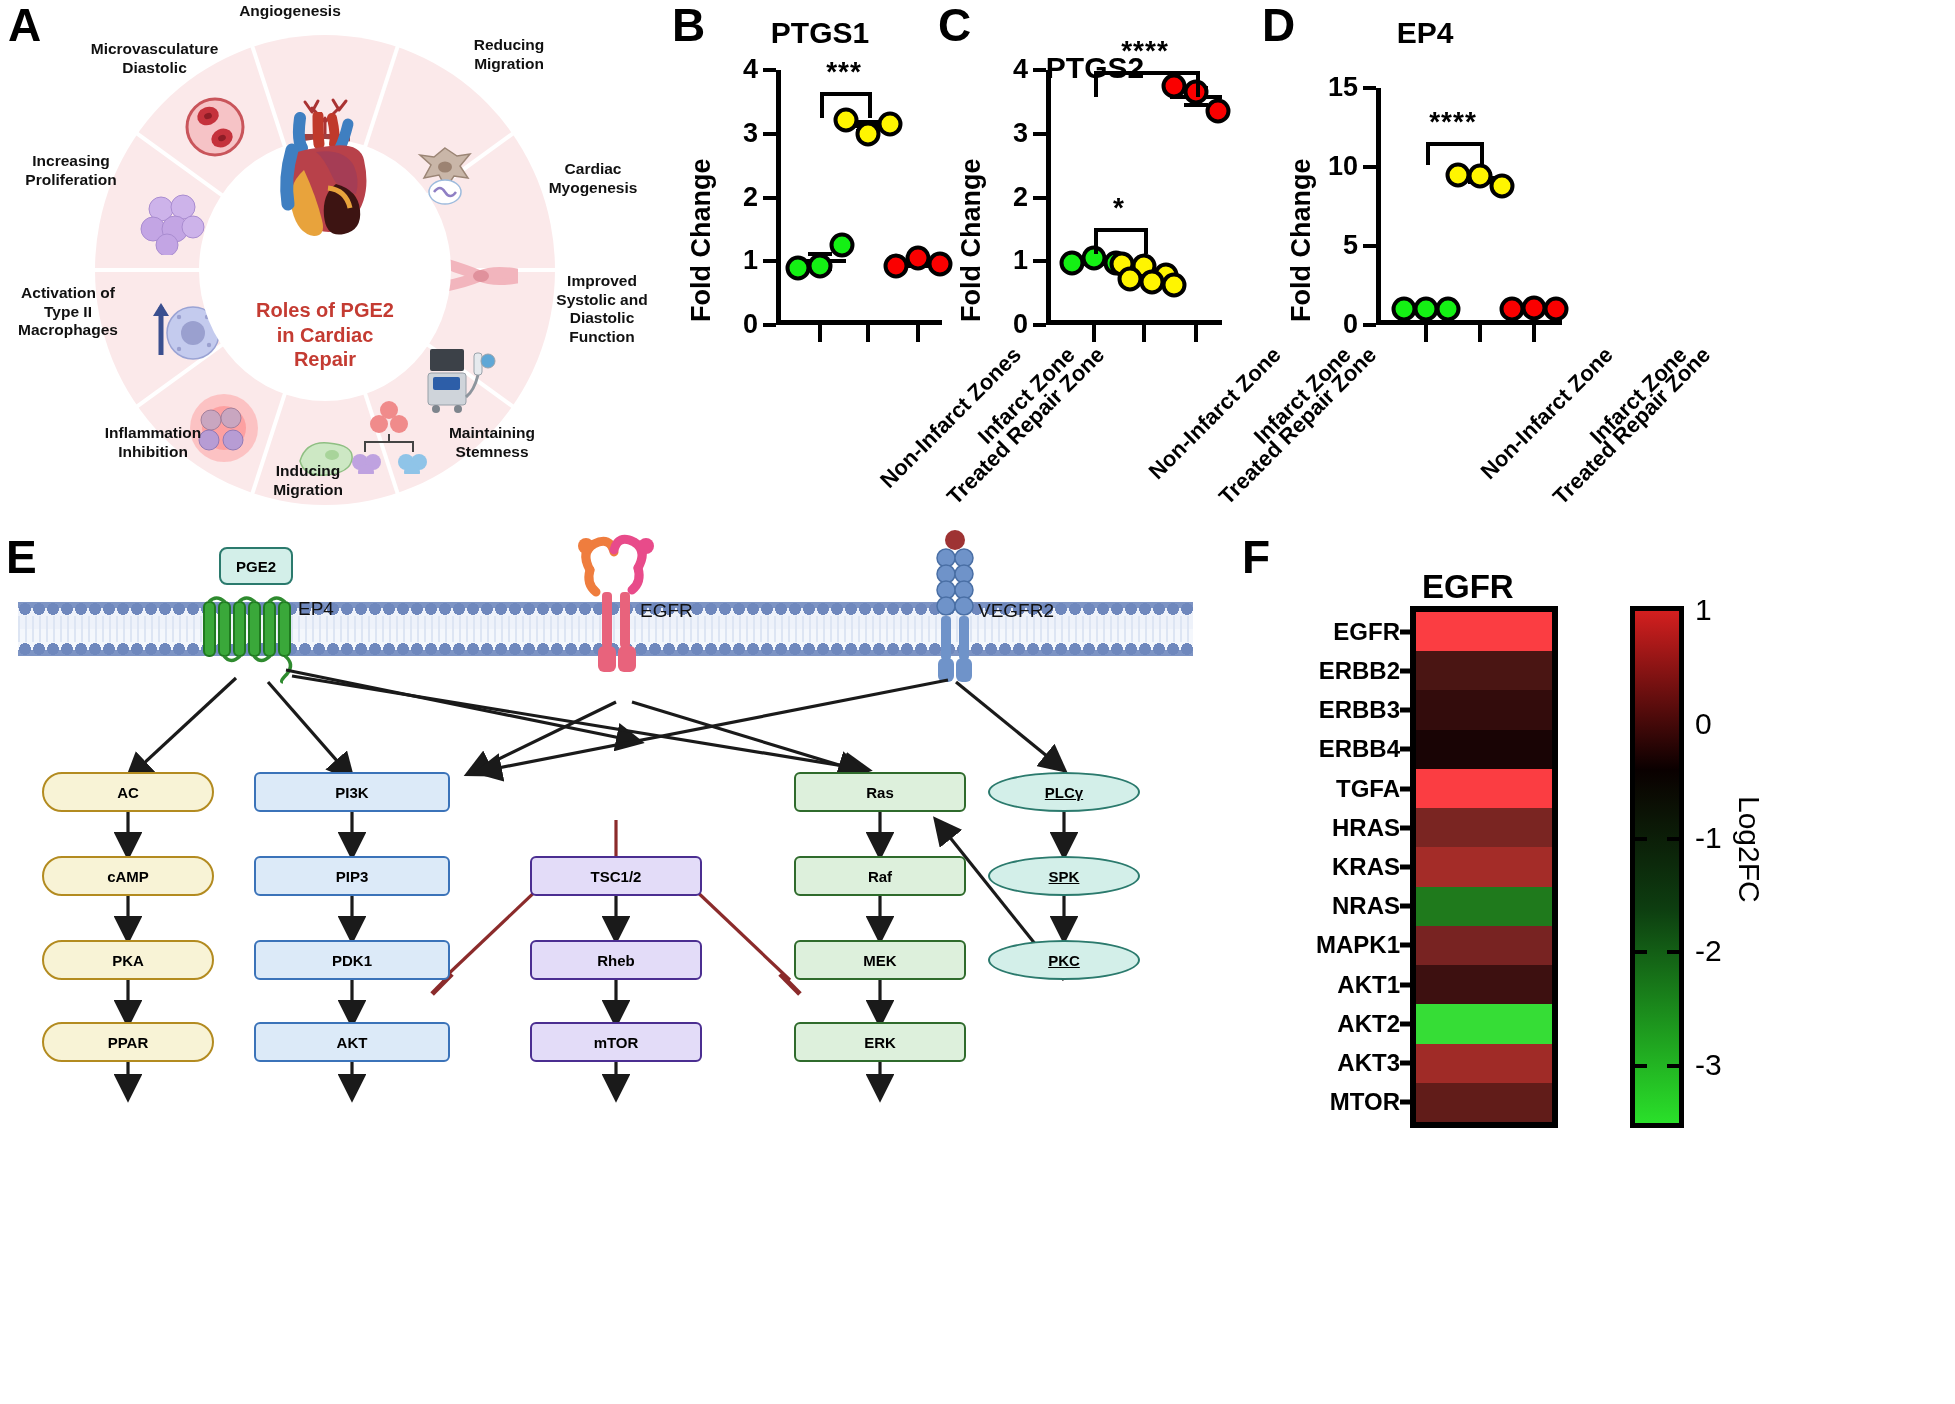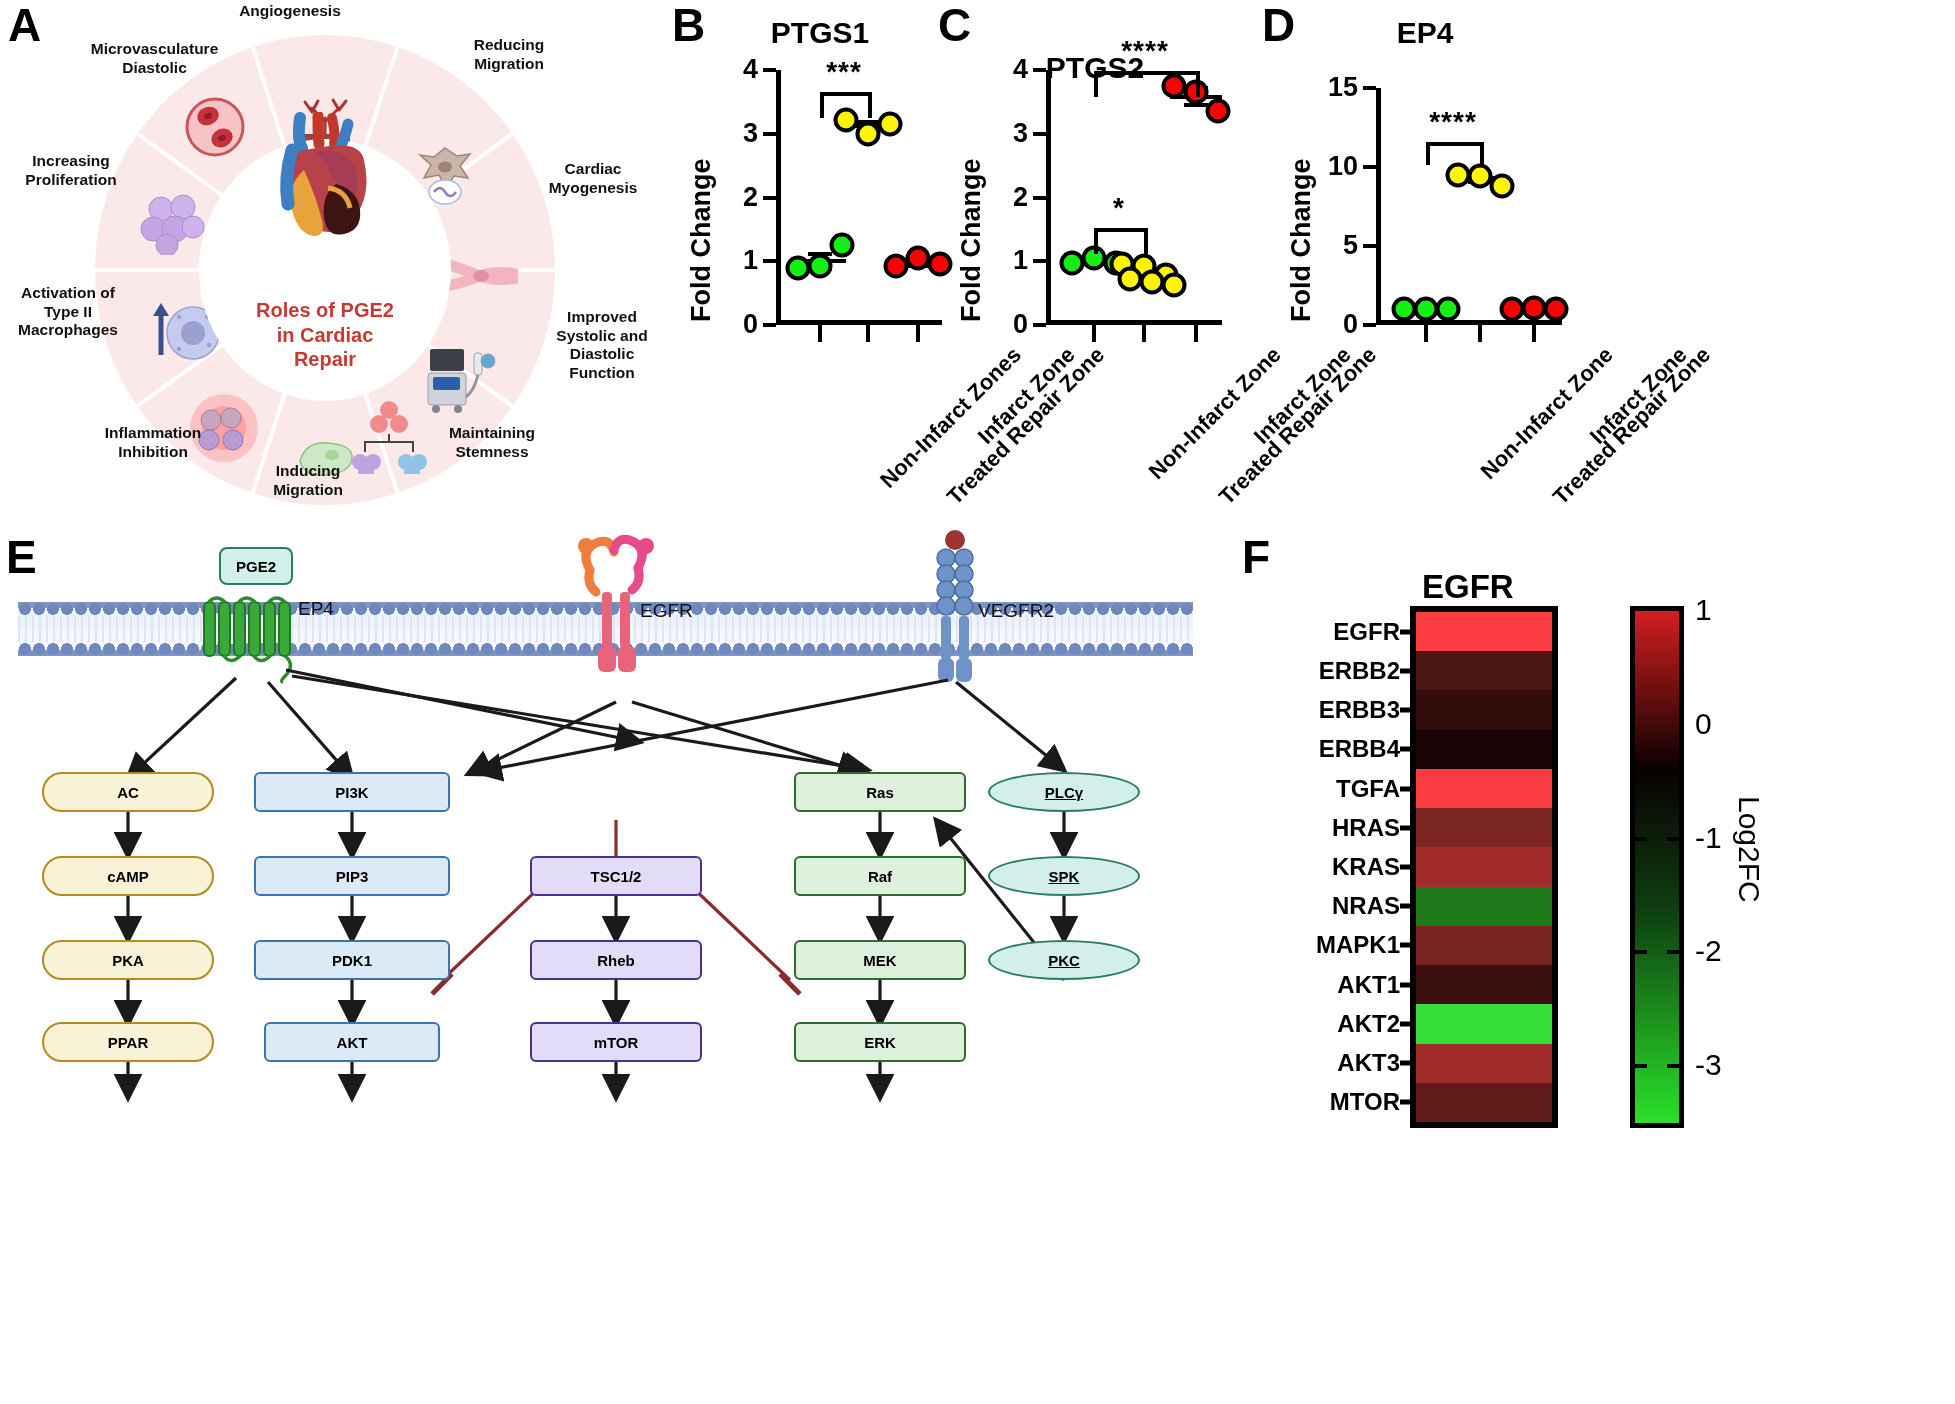--- a/index.html
+++ b/index.html
@@ -247,21 +247,21 @@
       <div>Angiogenesis</div>
     </div>
   <div class="wlabel" style="left:444px; top:36px; width:130px;">
       <div>Reducing</div>
       <div>Migration</div>
     </div>
   <div class="wlabel" style="left:528px; top:160px; width:130px;">
       <div>Cardiac</div>
       <div>Myogenesis</div>
     </div>
-  <div class="wlabel" style="left:545px; top:272px; width:114px;margin-top:36px;">
+  <div class="wlabel" style="left:545px; top:272px; width:114px;">
       <div>Improved</div>
       <div>Systolic and</div>
       <div>Diastolic</div>
       <div>Function</div>
     </div>
   <div class="wlabel" style="left:424px; top:424px; width:136px;">
       <div>Maintaining</div>
       <div>Stemness</div>
     </div>
   <div class="wlabel" style="left:238px; top:462px; width:140px;">
@@ -592,21 +592,21 @@
 
   <div class="node rect nd-blue" style="left:352px; top:272px; width:196px; height:40px;">
       <span>PI3K</span>
     </div>
   <div class="node rect nd-blue" style="left:352px; top:356px; width:196px; height:40px;">
       <span>PIP3</span>
     </div>
   <div class="node rect nd-blue" style="left:352px; top:440px; width:196px; height:40px;">
       <span>PDK1</span>
     </div>
-  <div class="node rect nd-blue" style="left:352px; top:522px; width:176px; height:40px;">
+  <div class="node rect nd-blue" style="left:352px; top:522px; width:196px; height:40px;">
       <span>AKT</span>
     </div>
 
   <div class="node rect nd-purp" style="left:616px; top:356px; width:172px; height:40px;">
       <span>TSC1/2</span>
     </div>
   <div class="node rect nd-purp" style="left:616px; top:440px; width:172px; height:40px;">
       <span>Rheb</span>
     </div>
   <div class="node rect nd-purp" style="left:616px; top:522px; width:172px; height:40px;">

